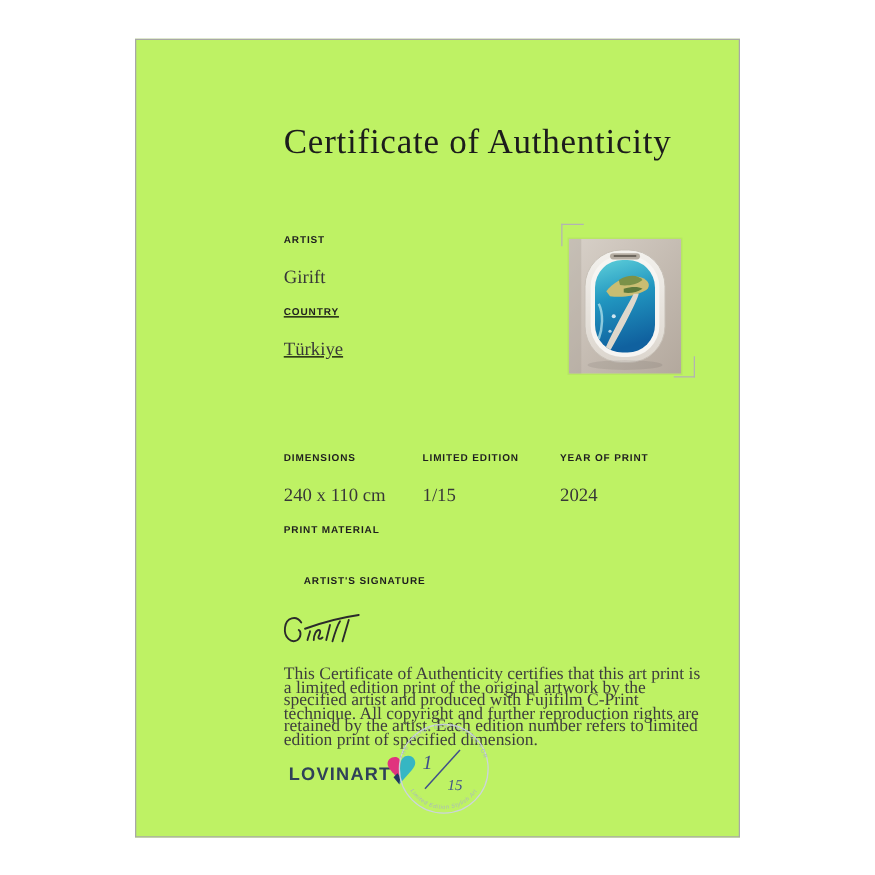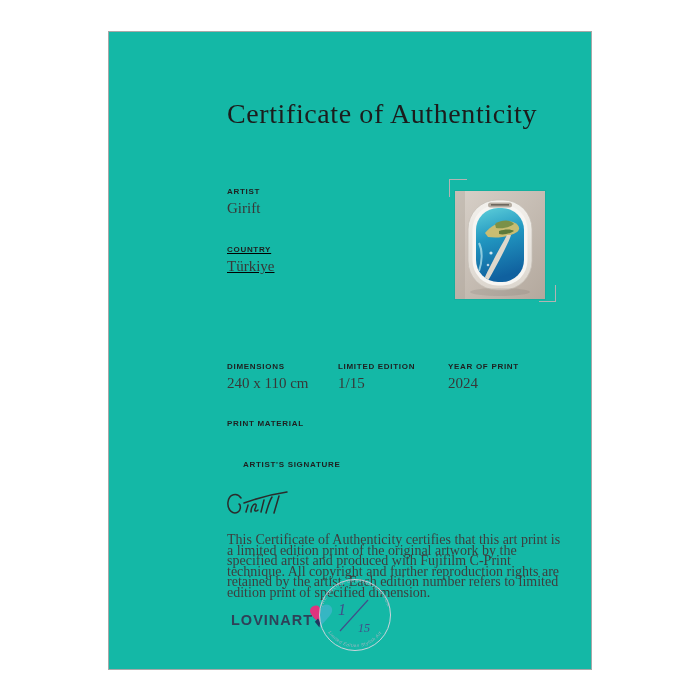--- a/index.html
+++ b/index.html
@@ -1,28 +1,28 @@
 <!DOCTYPE html>
 <html><head>
 <meta charset="utf-8">
 <style>
   html,body{margin:0;padding:0;background:#ffffff;}
   body{width:700px;height:700px;position:relative;overflow:hidden;
        font-family:"Liberation Sans",sans-serif;}
 
   .certificate{position:absolute;left:108px;top:31px;width:482px;height:637px;
-               border:1px solid #a8a8a8;background:#14b8a6;}
+               border:1px solid #a8a8a8;background:#bef264;}
 
   .title{position:absolute;left:118px;top:66px;margin:0;
          font-family:"Liberation Serif",serif;font-weight:400;
          font-size:28px;letter-spacing:0.6px;color:#1c1c1c;white-space:nowrap;}
 
   .field{position:absolute;left:118px;}
   .field .label{font-size:8px;font-weight:700;letter-spacing:0.7px;color:#1f1f1f;}
-  .field .value{margin-top:4px;font-family:"Liberation Serif",serif;
+  .field .value{margin-top:18px;font-family:"Liberation Serif",serif;
                 font-size:15px;color:#383838;white-space:nowrap;}
 
   .f-artist{top:155px;}
   .f-country{top:213px;text-decoration:underline;}
   .f-title{top:271px;}
   .f-dimensions{top:330px;}
   .f-edition{top:330px;left:229px;}
   .f-year{top:330px;left:339px;}
   .f-material{top:387px;}
   .f-signature{top:428px;margin-left:16px;}

